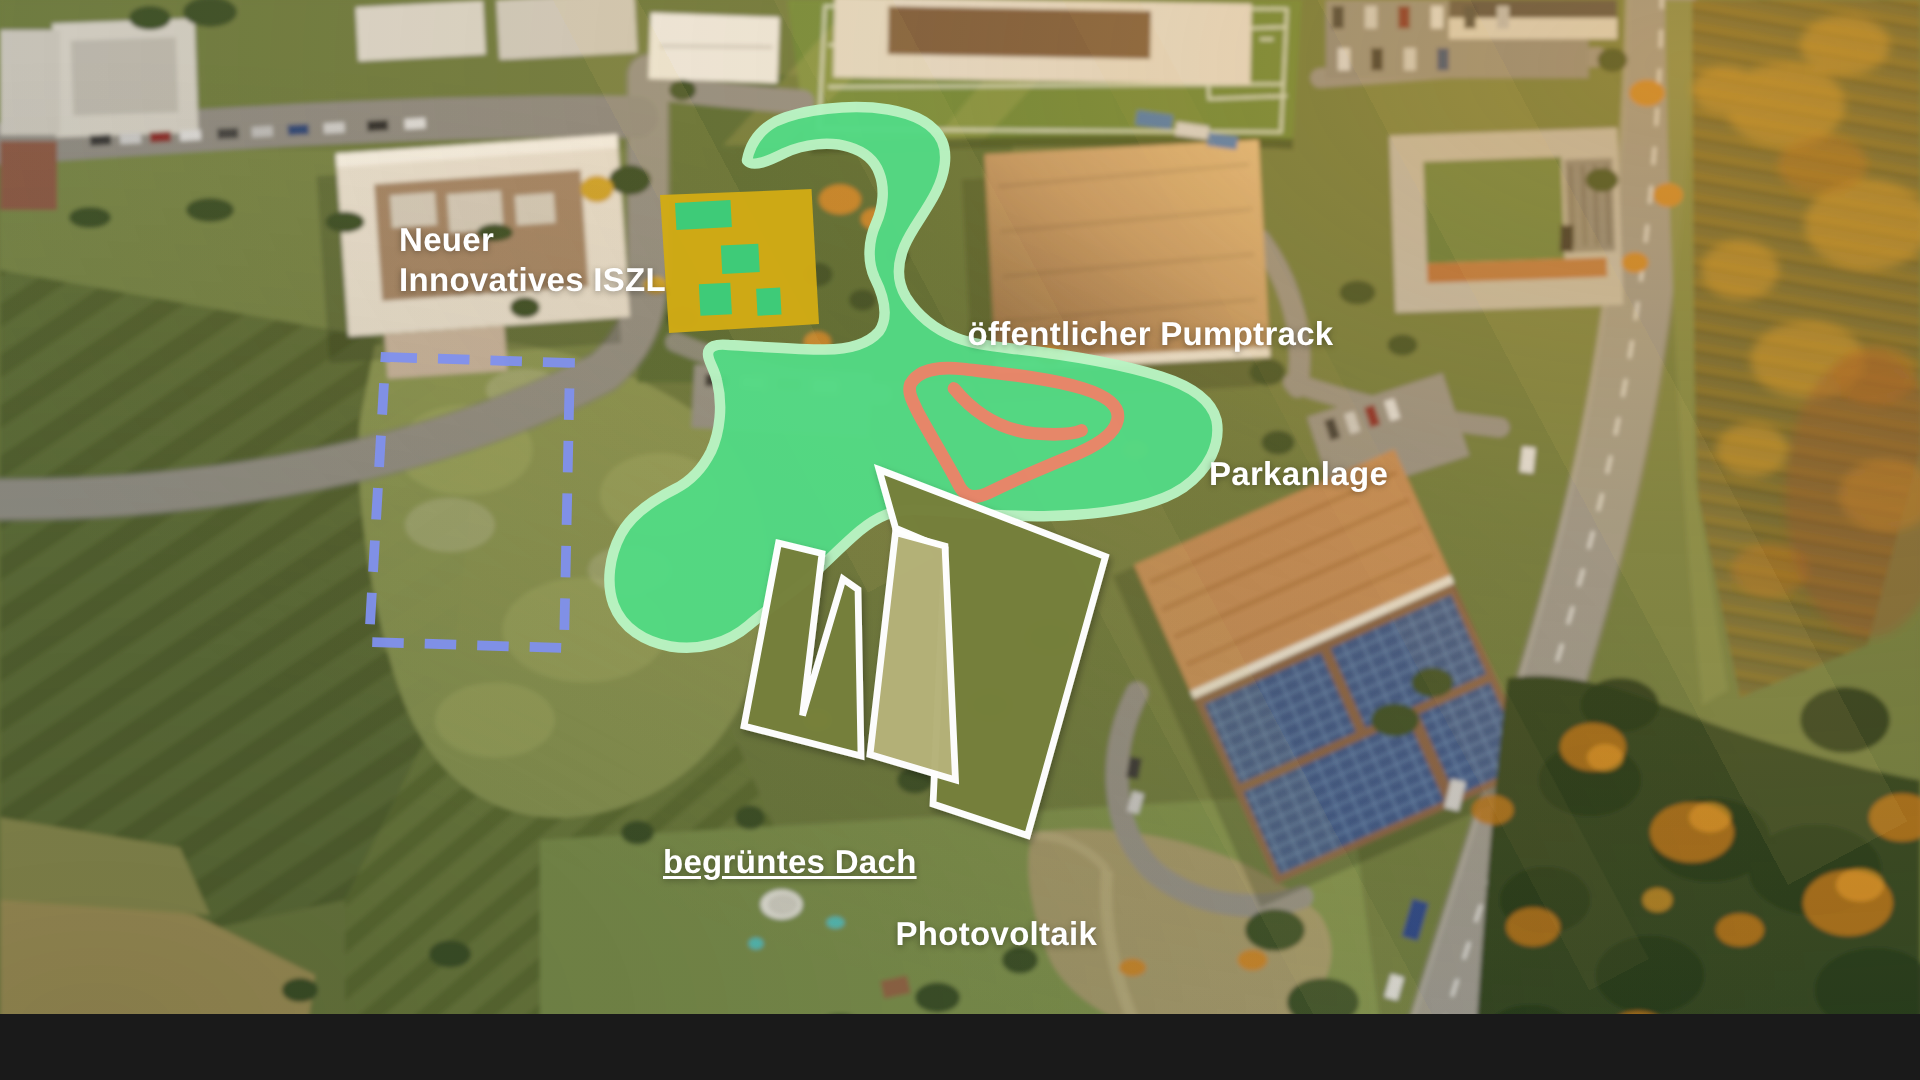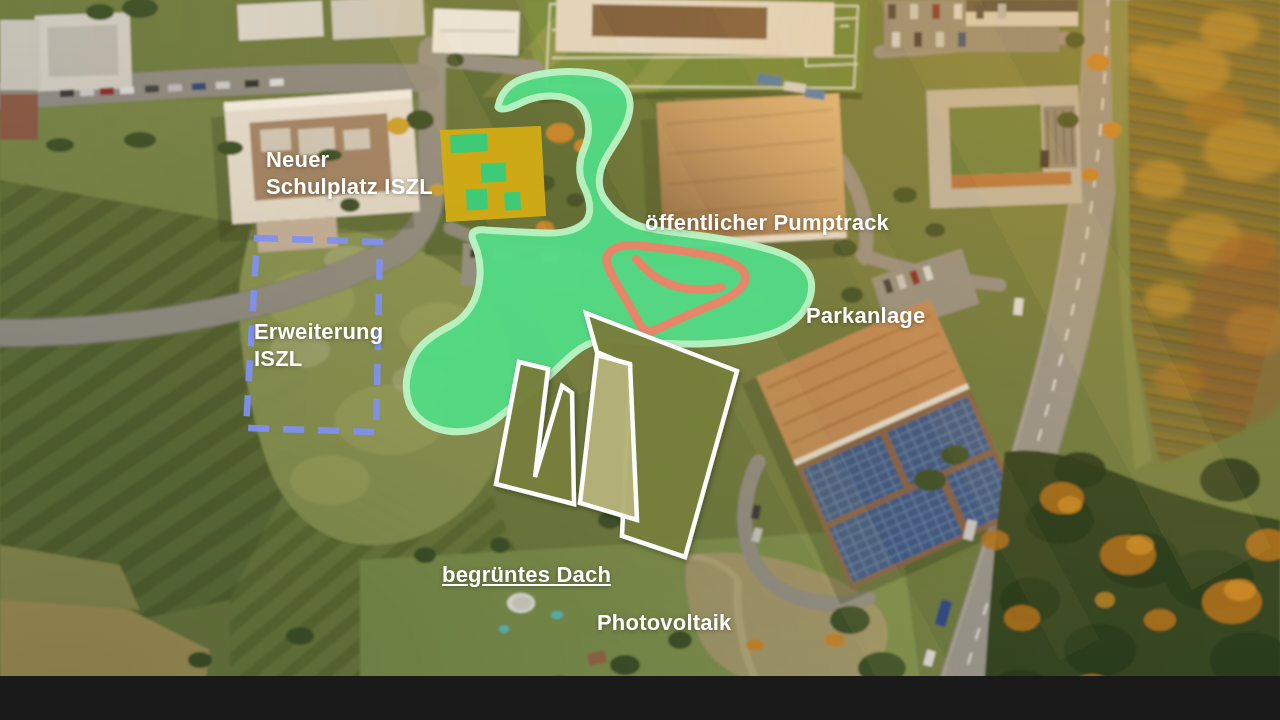--- a/index.html
+++ b/index.html
@@ -392,23 +392,19 @@
     <g filter="url(#ds)" stroke-width="4.5" stroke-linejoin="miter" stroke="#ffffff">
       <polygon points="519,362 548,369 535,477 562,386 572,393 574,504 496,484" opacity=".98" fill="#76813d" stroke="#ffffff"></polygon>
       <polygon points="586,313 737,371 685,557 622,536 630,366 597,352" opacity=".98" fill="#76813d" stroke="#ffffff"></polygon>
       <polygon points="597,355 630,364 637,520 580,503" opacity=".98" fill="#b5b279" stroke="#ffffff"></polygon>
     </g>
   </g>
 </svg>
 
 <div class="map-label" style="left:266px;top:146px;">
   <div>Neuer</div>
-  <div>Schulplatz ISZL</div>
+  <div>Innovatives ISZL</div>
 </div>
 <div class="map-label" style="left:645px;top:209px;">öffentlicher Pumptrack</div>
-<div class="map-label" style="left:254px;top:318px;">
-  <div>Erweiterung</div>
-  <div>ISZL</div>
-</div>
 <div class="map-label" style="left:806px;top:302px;">Parkanlage</div>
 <div class="map-label" style="left:442px;top:561px;text-decoration:underline;">begrüntes Dach</div>
 <div class="map-label" style="left:597px;top:609px;text-align:center;">Photovoltaik</div>
 </div>
 
 </body></html>

